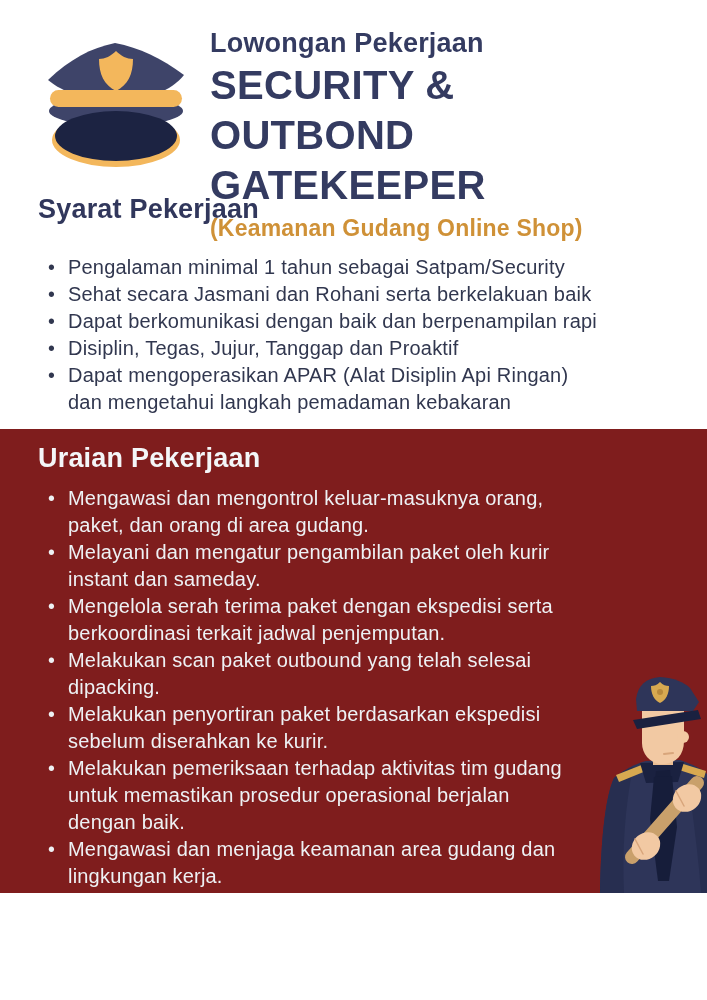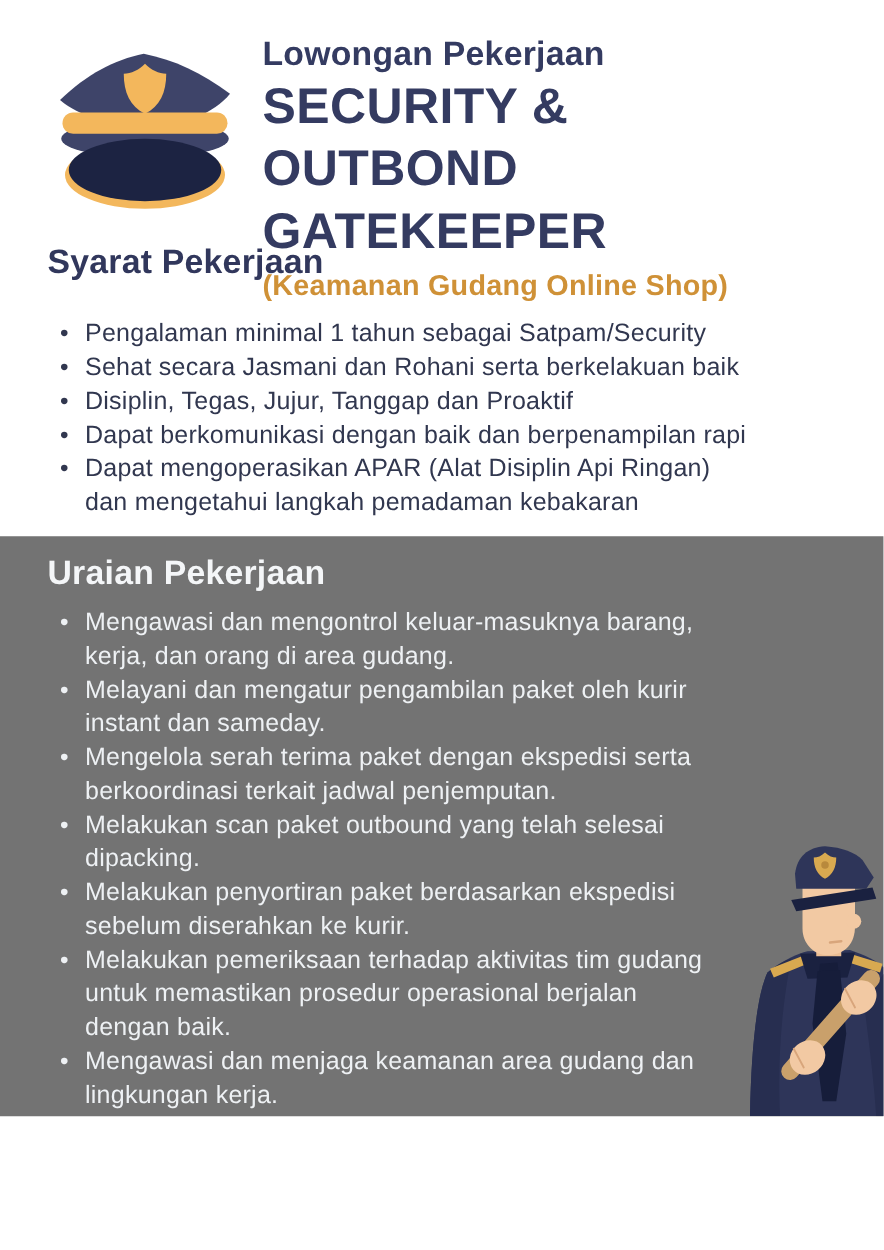--- a/index.html
+++ b/index.html
@@ -27,21 +27,21 @@
     line-height:27px; letter-spacing:0.2px;
   }
   .bullet-list li::before {
     content:"\2022"; position:absolute; left:10px; top:0;
     font-size:19.5px; line-height:27px;
   }
   .syarat-list { position:absolute; left:38px; top:254px; width:560px; color:#31374f; }
   
   .panel {
     position:absolute; left:0; top:429px; width:707px; height:464px;
-    background:#737373; overflow:hidden;
+    background:#7f1d1d; overflow:hidden;
   }
   .uraian-heading { position:absolute; left:38px; top:14px; font-size:27px; font-weight:bold; color:#f4f6f8; letter-spacing:0.2px; }
   .uraian-list { position:absolute; left:38px; top:56px; width:530px; color:#eef1f4; }
   .guard-illustration { position:absolute; right:0; bottom:0; width:127px; height:226px; }
 </style>
 </head>
 <body>
 
 <div class="page">
 
@@ -58,29 +58,29 @@
     <div class="eyebrow">Lowongan Pekerjaan</div>
     <div class="title-line">SECURITY &amp;</div>
     <div class="title-line">OUTBOND GATEKEEPER</div>
     <div class="subtitle">(Keamanan Gudang Online Shop)</div>
   </div>
 
   <div class="section-heading syarat-heading">Syarat Pekerjaan</div>
   <ul class="bullet-list syarat-list">
     <li><span>Pengalaman minimal 1 tahun sebagai Satpam/Security</span></li>
     <li><span>Sehat secara Jasmani dan Rohani serta berkelakuan baik</span></li>
+    <li><span>Dapat berkomunikasi dengan baik dan berpenampilan rapi</span></li>
     <li><span>Disiplin, Tegas, Jujur, Tanggap dan Proaktif</span></li>
-    <li><span>Dapat berkomunikasi dengan baik dan berpenampilan rapi</span></li>
     <li><span>Dapat mengoperasikan APAR (Alat Disiplin Api Ringan) dan mengetahui langkah pemadaman kebakaran</span></li>
   </ul>
 
   <div class="panel">
     <div class="uraian-heading">Uraian Pekerjaan</div>
     <ul class="bullet-list uraian-list">
-      <li><span>Mengawasi dan mengontrol keluar-masuknya barang, kerja, dan orang di area gudang.</span></li>
+      <li><span>Mengawasi dan mengontrol keluar-masuknya orang, paket, dan orang di area gudang.</span></li>
       <li><span>Melayani dan mengatur pengambilan paket oleh kurir instant dan sameday.</span></li>
       <li><span>Mengelola serah terima paket dengan ekspedisi serta berkoordinasi terkait jadwal penjemputan.</span></li>
       <li><span>Melakukan scan paket outbound yang telah selesai dipacking.</span></li>
       <li><span>Melakukan penyortiran paket berdasarkan ekspedisi sebelum diserahkan ke kurir.</span></li>
       <li><span>Melakukan pemeriksaan terhadap aktivitas tim gudang untuk memastikan prosedur operasional berjalan dengan baik.</span></li>
       <li><span>Mengawasi dan menjaga keamanan area gudang dan lingkungan kerja.</span></li>
     </ul>
 
     <svg class="guard-illustration" viewBox="0 0 127 226" xmlns="http://www.w3.org/2000/svg" aria-hidden="true">
 

